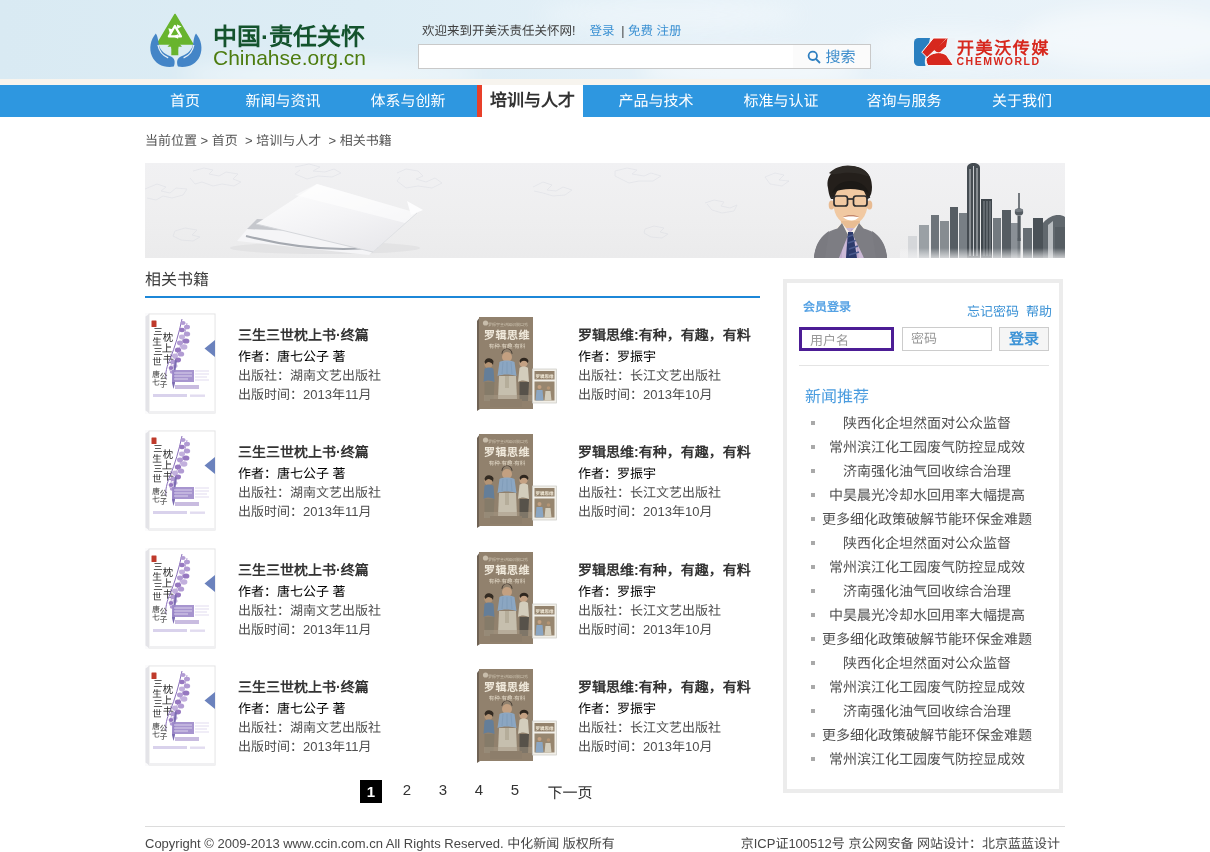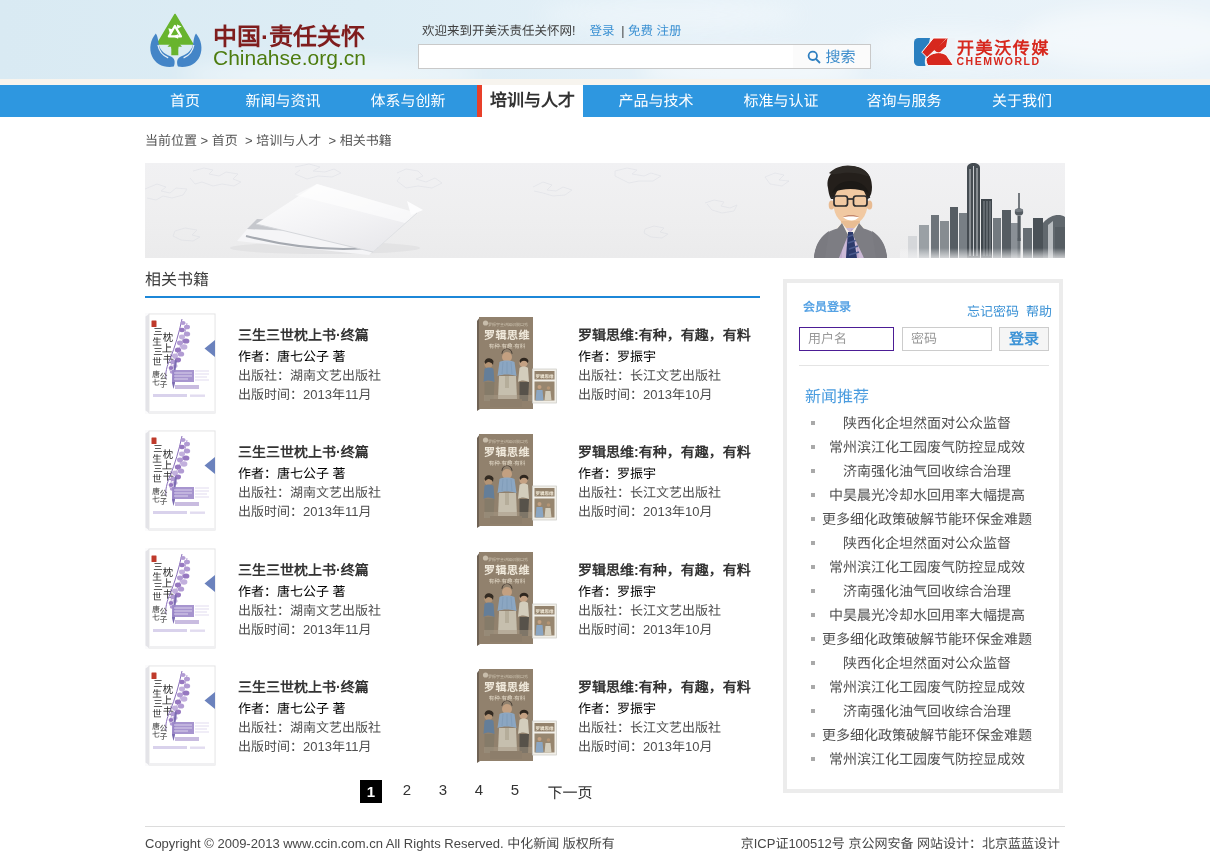--- a/index.html
+++ b/index.html
@@ -7,21 +7,21 @@
 html,body { width:1210px; height:852px; overflow:hidden; background:#fff;
   font-family:"Liberation Sans", sans-serif; }
 #page { position:relative; width:1210px; height:852px; }
 .abs { position:absolute; }
 
 
 #header { position:absolute; left:0; top:0; width:1210px; height:85px;
   background:linear-gradient(90deg,#d9eaf3 0%,#ddedf5 30%,#e6f1f8 60%,#eaf3f9 100%); }
 #header .cloud { position:absolute; border-radius:50%; background:rgba(255,255,255,.45); filter:blur(10px); }
 #hdrstrip { position:absolute; left:0; top:79px; width:1210px; height:6px; background:#f7f4ee; }
-#sitetitle { position:absolute; left:213px; top:17px; font-size:24px; font-weight:bold; color:#7f1d1d; }
+#sitetitle { position:absolute; left:213px; top:17px; font-size:24px; font-weight:bold; color:#14532d; }
 #sitesub   { position:absolute; left:213px; top:46px; font-size:21px; color:#4d7c0f; }
 #welcome { position:absolute; left:422px; top:20px; font-size:12.5px; color:#404040; }
 #welcome a { color:#3a90d2; text-decoration:none; }
 #searchbox { position:absolute; left:418px; top:44px; width:376px; height:25px; background:#fff; border:1px solid #c9c9c9; }
 #searchbtn { position:absolute; left:793px; top:44px; width:78px; height:25px; background:#fbfbfb; border:1px solid #c9c9c9; border-left:none;
   color:#3c8ccb; font-size:15px; text-align:center; line-height:23px; }
 
 
 #nav { position:absolute; left:0; top:85px; width:1210px; height:32px; background:#2e97e0; }
 #nav .it { position:absolute; top:0; height:32px; line-height:32px; color:#fff; font-size:15px; transform:translateX(-50%); white-space:nowrap; }
@@ -47,21 +47,21 @@
 
 
 #pager { position:absolute; left:0; top:780px; width:1210px; height:24px; font-size:15px; color:#333; }
 #pager .cur { position:absolute; left:360px; top:0; width:22px; height:23px; background:#000; color:#fff; text-align:center; line-height:23px; font-weight:bold; }
 #pager .pg { position:absolute; top:1px; transform:translateX(-50%); }
 
 
 #side { position:absolute; left:783px; top:279px; width:280px; height:514px; border:4px solid #ececec; background:#fff; }
 #side h3.login { position:absolute; left:16px; top:14px; font-size:12px; color:#55a2e4; font-weight:bold; }
 #side .lnk { position:absolute; top:18px; font-size:13px; color:#3d93d6; }
-#u1 { position:absolute; left:12px; top:44px; width:95px; height:24px; border:1px solid #4c1d95; font-size:13px; color:#999; line-height:22px; padding-left:8px; background:#fff;}
+#u1 { position:absolute; left:12px; top:44px; width:95px; height:24px; border:3px solid #4c1d95; font-size:13px; color:#999; line-height:22px; padding-left:8px; background:#fff;}
 #u2 { position:absolute; left:115px; top:44px; width:90px; height:24px; border:1px solid #ccc; font-size:13px; color:#999; line-height:22px; padding-left:8px; background:#fff;}
 #u3 { position:absolute; left:212px; top:44px; width:50px; height:24px; border:1px solid #ccc; background:#f5f5f5; color:#3d93d6; font-size:15px; font-weight:bold; text-align:center; line-height:22px; }
 #sdiv { position:absolute; left:12px; top:82px; width:250px; height:1px; background:#e4e4e4; }
 #side h3.news { position:absolute; left:18px; top:100px; font-size:16px; color:#4a9cdf; font-weight:normal; }
 #newslist { position:absolute; left:24px; top:128px;text-align:center; }
 #newslist div { position:relative; height:24px; line-height:24px; font-size:14px; color:#4f4f4f; padding-left:11px; white-space:nowrap; }
 #newslist div::before { content:""; position:absolute; left:0; top:10px; width:4px; height:4px; background:#a9a9a9; }
 
 
 #fline { position:absolute; left:145px; top:826px; width:920px; height:1px; background:#dcdcdc; }

